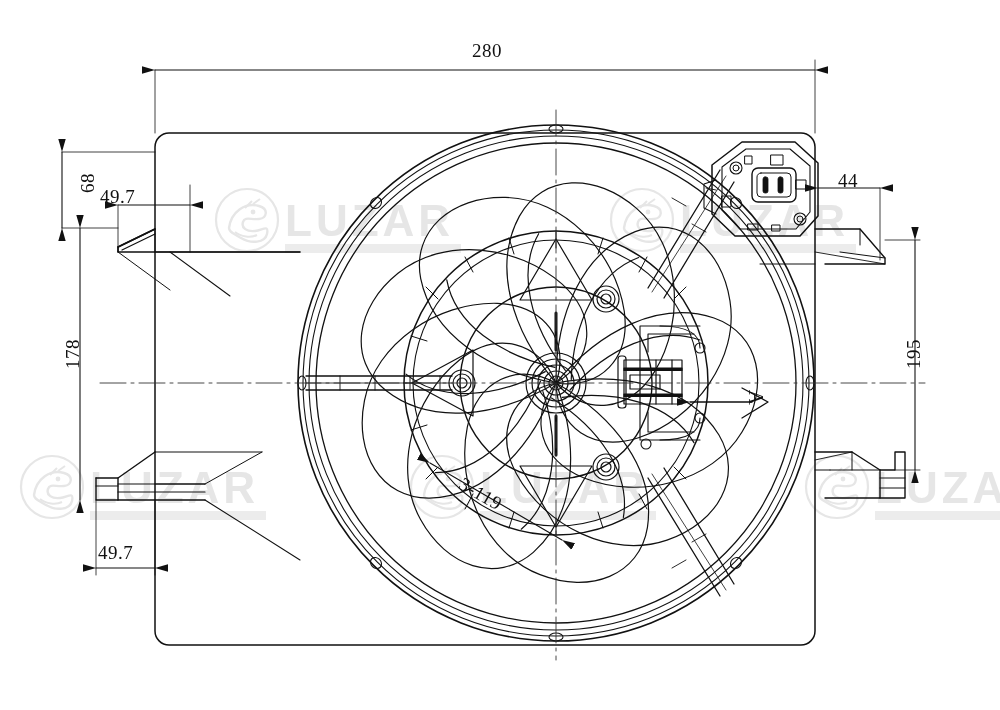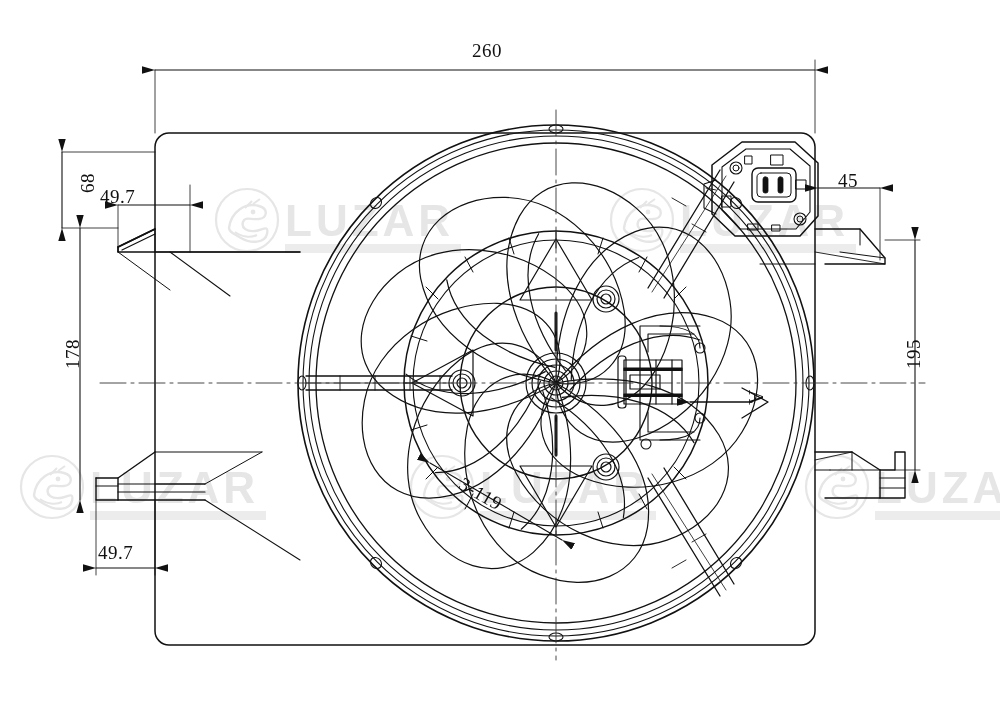--- a/index.html
+++ b/index.html
@@ -417,31 +417,31 @@
       <g stroke-width="1.0">
         <path d="M155,252 L300,252"></path>
         <path d="M155,484 L205,484"></path>
         <path d="M815,264 L760,264"></path>
         <path d="M815,470 L830,470"></path>
       </g>
 
     </g>
   </svg>
 
-  <div class="dim-label" style="left:472px; top:40px;">260</div>
+  <div class="dim-label" style="left:472px; top:40px;">280</div>
 
   <div class="dim-label rot90" style="left:78px; top:172px;">68</div>
 
   <div class="dim-label" style="left:100px; top:186px;">49.7</div>
 
   <div class="dim-label rot90" style="left:58px; top:343px;">178</div>
 
   <div class="dim-label" style="left:98px; top:542px;">49.7</div>
 
-  <div class="dim-label" style="left:838px; top:170px;">45</div>
+  <div class="dim-label" style="left:838px; top:170px;">44</div>
 
   <div class="dim-label rot90" style="left:899px; top:343px;">195</div>
 
   <div class="dim-label" style="left:466px; top:473px; transform:rotate(30deg); transform-origin:0 0;">3-119</div>
 
   <div class="dim-label" style="left:748px; top:385px; font-size:21px; transform:rotate(90deg); transform-origin:50% 50%;">A</div>
 
 </div>
 
 </body></html>

